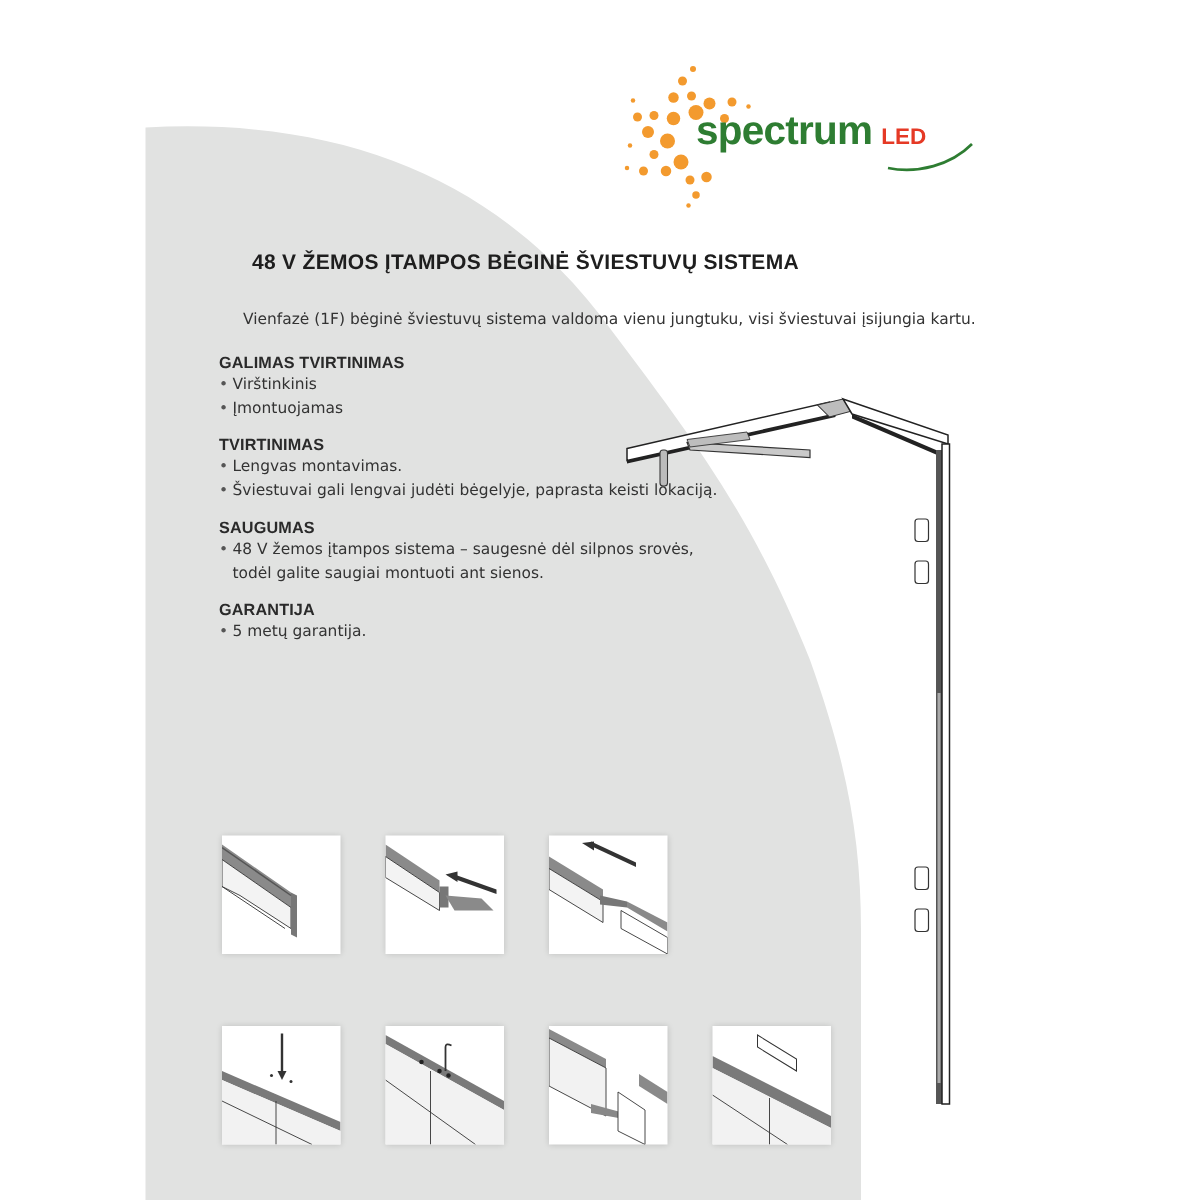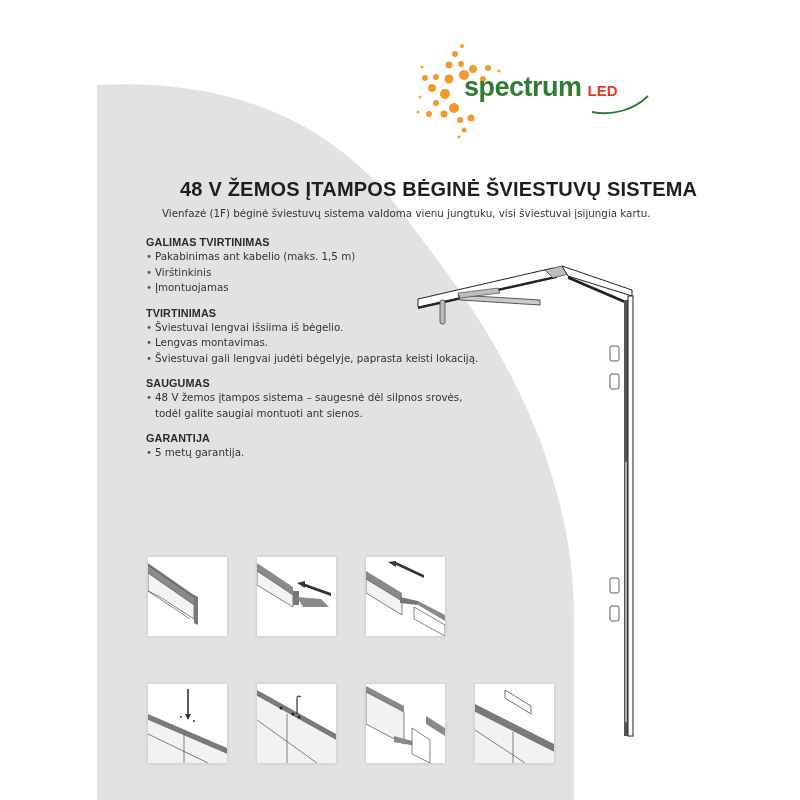--- a/index.html
+++ b/index.html
@@ -8,23 +8,23 @@
     background: #ffffff;
     font-family: "DejaVu Sans", "Liberation Sans", sans-serif;
     color: #2a2a2a;
   }
   .bg-shape { position: absolute; left: 0; top: 0; width: 800px; height: 800px; }
   .logo { position: absolute; left: 412px; top: 42px; width: 240px; height: 100px; }
   .logo-text { position: absolute; left: 52px; top: 30px; font-family: "Liberation Sans", sans-serif; font-weight: bold; }
   .logo-brand { font-size: 27px; color: #2e7d32; letter-spacing: -0.5px; }
   .logo-led { font-size: 15px; color: #e53925; margin-left: 6px; }
   .title {
-    position: absolute; left: 168px; top: 166px; margin: 12px;
+    position: absolute; left: 168px; top: 166px; margin: 0;
     font-family: "Liberation Sans", sans-serif; font-weight: bold;
-    font-size: 20px; color: #1e1e1e; letter-spacing: 0.2px; white-space: nowrap;
+    font-size: 14px; color: #1e1e1e; letter-spacing: 0.2px; white-space: nowrap;
   }
   .intro { position: absolute; left: 162px; top: 207px; font-size: 10.3px; color: #333; white-space: nowrap; }
   .sections { position: absolute; left: 146px; top: 236px; width: 420px; }
   .section { margin-bottom: 11px; }
   .section h2 {
     margin: 0 0 1px 0; font-family: "Liberation Sans", sans-serif; font-weight: bold;
     font-size: 10.8px; color: #2a2a2a; letter-spacing: 0.1px;
   }
   .section ul { list-style: none; margin: 0; padding: 0; }
   .section li {
@@ -85,29 +85,27 @@
   </svg>
 </div>
 
 <h1 class="title">48 V ŽEMOS ĮTAMPOS BĖGINĖ ŠVIESTUVŲ SISTEMA</h1>
 <div class="intro">Vienfazė (1F) bėginė šviestuvų sistema valdoma vienu jungtuku, visi šviestuvai įsijungia kartu.</div>
 
 <div class="sections">
   <div class="section">
     <h2>GALIMAS TVIRTINIMAS</h2>
     <ul>
-      <li>Pakabinimas ant kabelio (maks. 1,5 m)</li>
       <li>Virštinkinis</li>
       <li>Įmontuojamas</li>
     </ul>
   </div>
   <div class="section">
     <h2>TVIRTINIMAS</h2>
     <ul>
-      <li>Šviestuvai lengvai išsiima iš bėgelio.</li>
       <li>Lengvas montavimas.</li>
       <li>Šviestuvai gali lengvai judėti bėgelyje, paprasta keisti lokaciją.</li>
     </ul>
   </div>
   <div class="section">
     <h2>SAUGUMAS</h2>
     <ul style="width:330px">
       <li>48 V žemos įtampos sistema – saugesnė dėl silpnos srovės, todėl galite saugiai montuoti ant sienos.</li>
     </ul>
   </div>

